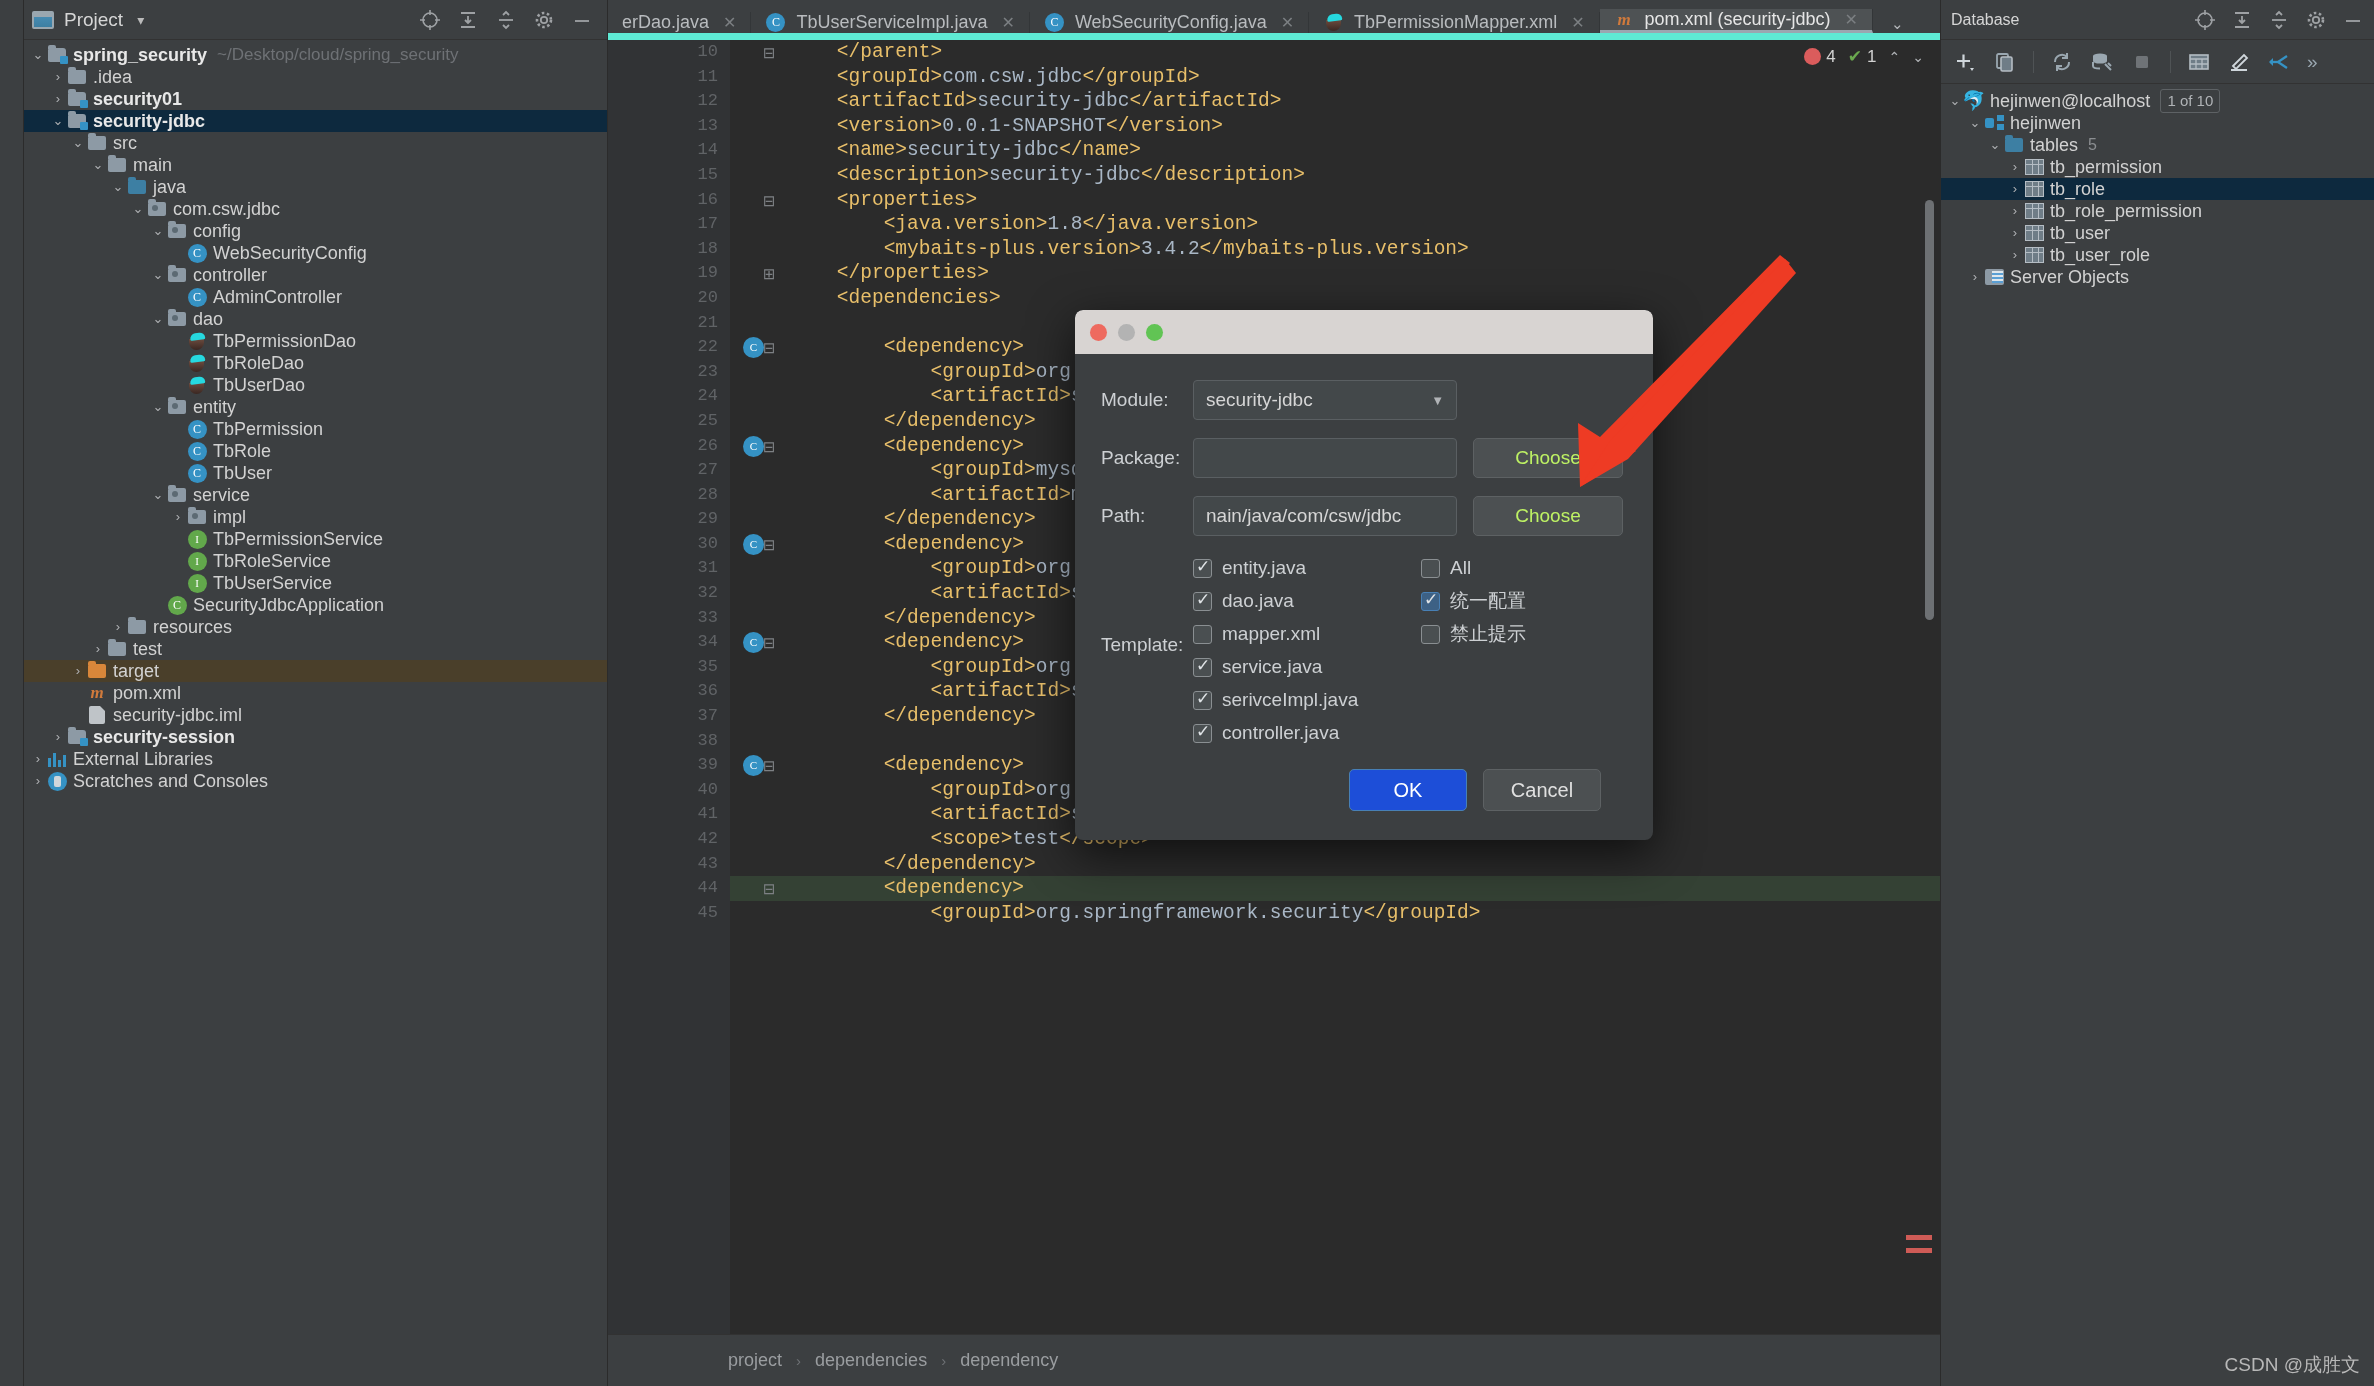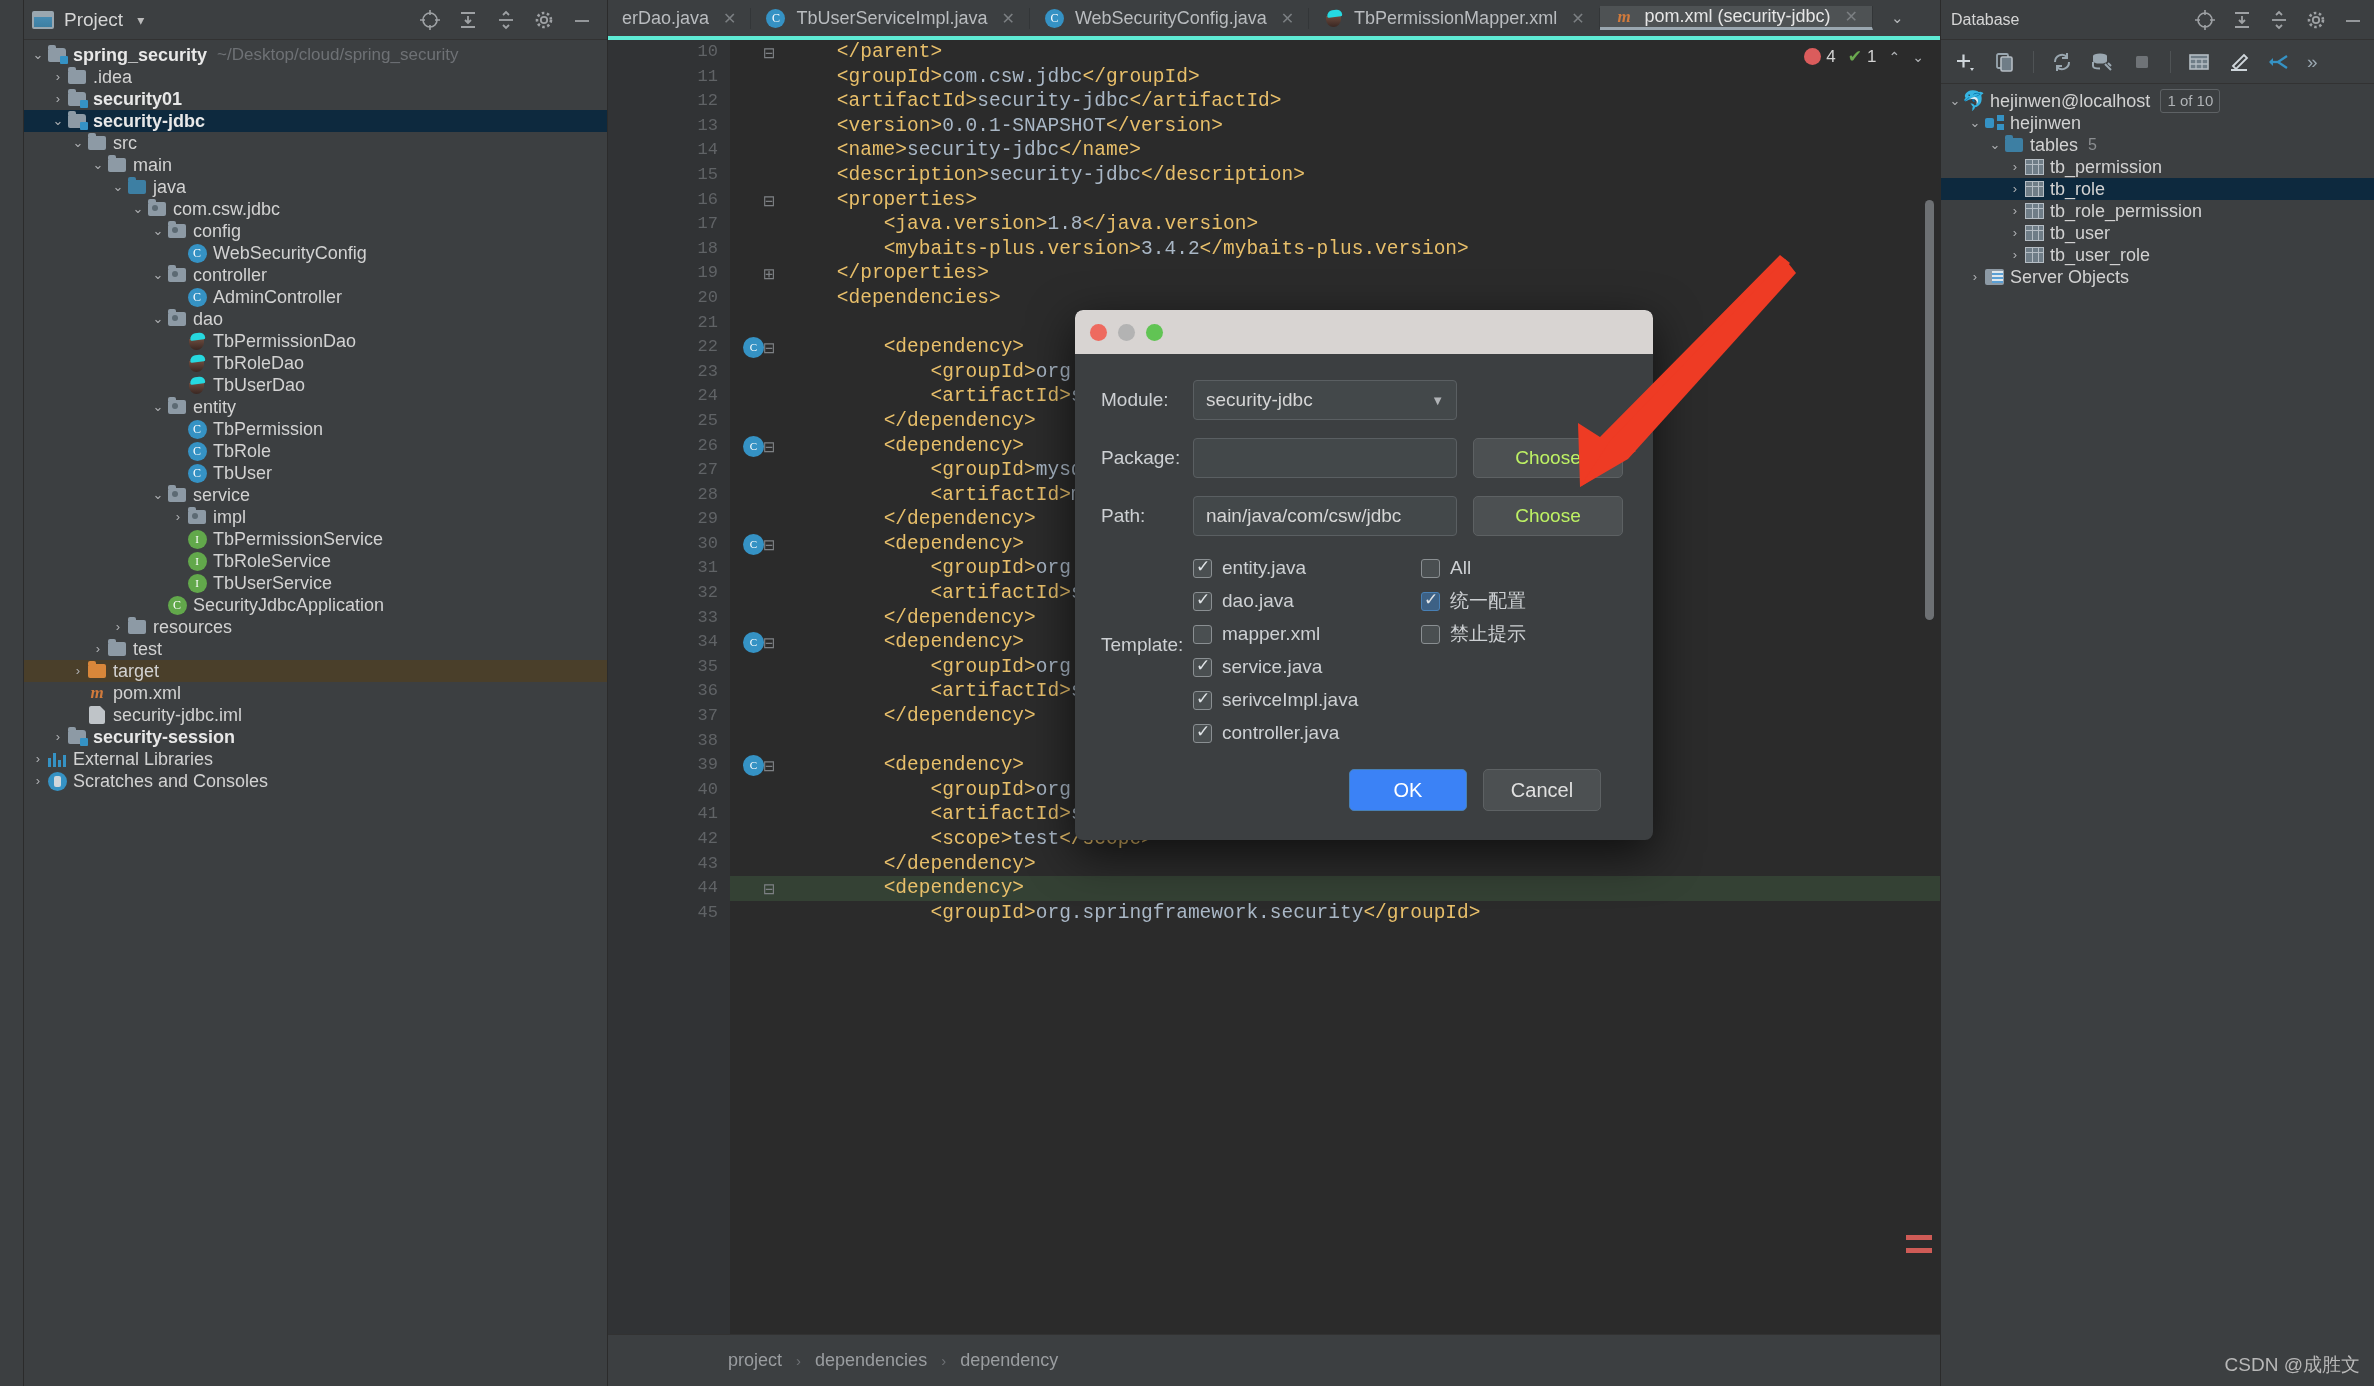--- a/index.html
+++ b/index.html
@@ -74,21 +74,21 @@
   .mvn { color:#d07a3c; font-weight:bold; font-style:italic; font-size:17px; font-family:"Liberation Serif",serif;}
   .iml { width:16px;height:18px;background:#bfc4c8;border-radius:2px; position:relative;}
   .iml::after{content:'';position:absolute;right:0;top:0;border-width:0 5px 5px 0;border-style:solid;border-color:#3c3f41 #3c3f41 transparent transparent;}
   .lib { width:18px;height:16px;display:flex;gap:2px;align-items:flex-end;}
   .lib i { width:3px;background:#3592c4;display:block;}
   .scr { width:19px;height:19px;border-radius:50%;background:#3592c4;position:relative;}
   .scr::after{content:'';position:absolute;left:6px;top:4px;width:7px;height:11px;border-radius:2px;background:#cfd6db;}
 
   
   .editor-area { position: absolute; left: 608px; top: 0; right: 434px; bottom: 0; background: #2b2b2b; }
-  .tabbar { height: 40px; background: #3c3f41; display: flex; align-items: center; border-bottom: 4px solid #5eead4; position: relative; }
+  .tabbar { height: 40px; background: #3c3f41; display: flex; align-items: flex-end; border-bottom: 7px solid #5eead4; position: relative; }
   .tab { display: flex; align-items: center; gap: 10px; padding: 0 14px; color: #b9bcbf; font-size: 18px; white-space: nowrap; border-right: 1px solid #333638; }
   .tab.active { background: #4e5254; color: #e6e6e6; border-bottom: 3px solid #9aa7b0; }
   .tab .x { color: #7b7f82; font-size: 16px; margin-left: 4px; }
   .tab .tico { width: 21px; height: 21px; display:flex; align-items:center; justify-content:center; flex:none;}
   .tabchev { display:flex; align-items:center; padding:0 18px; color:#b9bcbf; font-size:15px;}
 
   .editor-inner { position:absolute; left:0; right:0; top:40px; bottom:52px; overflow:hidden; background:#2b2b2b;}
   .code-head { position:absolute; right:16px; top:6px; display:flex; align-items:center; gap:12px; font-size:17px; z-index:5;}
   .err-badge { display:flex; align-items:center; gap:5px; color:#d2d2d2;}
   .dot-red { width:17px;height:17px;border-radius:50%;background:#db5c5c; }
@@ -160,21 +160,21 @@
           color:#bef264; font-size:19px; display:flex; align-items:center; justify-content:center;}
   .tmpl-row { display:flex; margin-top:4px;}
   .tmpl-lab { width:92px; font-size:19px; color:#cdd0d3; padding-top:80px;}
   .cbcol { display:flex; flex-direction:column; gap:5px;}
   .cbcol.left { width:228px; }
   .cb { display:flex; align-items:center; gap:10px; height:28px; color:#cdd0d3; font-size:19px;}
   .box { width:19px;height:19px;border:1px solid #8a8f92; border-radius:3px; background:#4a4f51; flex:none; position:relative;}
   .box.on::after { content:'✓'; position:absolute; left:2px; top:-4px; font-size:17px; color:#dfe3e6; }
   .box.blue { background:#3d6185; border-color:#4880b5; }
   .dlg-btns { display:flex; justify-content:flex-end; gap:16px; padding:22px 26px 0 0;}
-  .okb { width:118px;height:42px; background:#3b82f6; border:1px solid #4880b5; border-radius:5px; color:#fff;
+  .okb { width:118px;height:42px; background:#1d4ed8; border:1px solid #4880b5; border-radius:5px; color:#fff;
          font-size:20px; display:flex; align-items:center; justify-content:center;}
   .cab { width:118px;height:42px; background:#4c5052; border:1px solid #5d6163; border-radius:5px; color:#e0e0e0;
          font-size:20px; display:flex; align-items:center; justify-content:center;}
 
   
   .arrow-svg { position:absolute; left:1460px; top:255px; z-index:60; pointer-events:none;}
   .watermark { position:absolute; right:14px; bottom:8px; color:#b8b8b8; font-size:19px; z-index:70;}
 </style>
 </head>
 <body>

